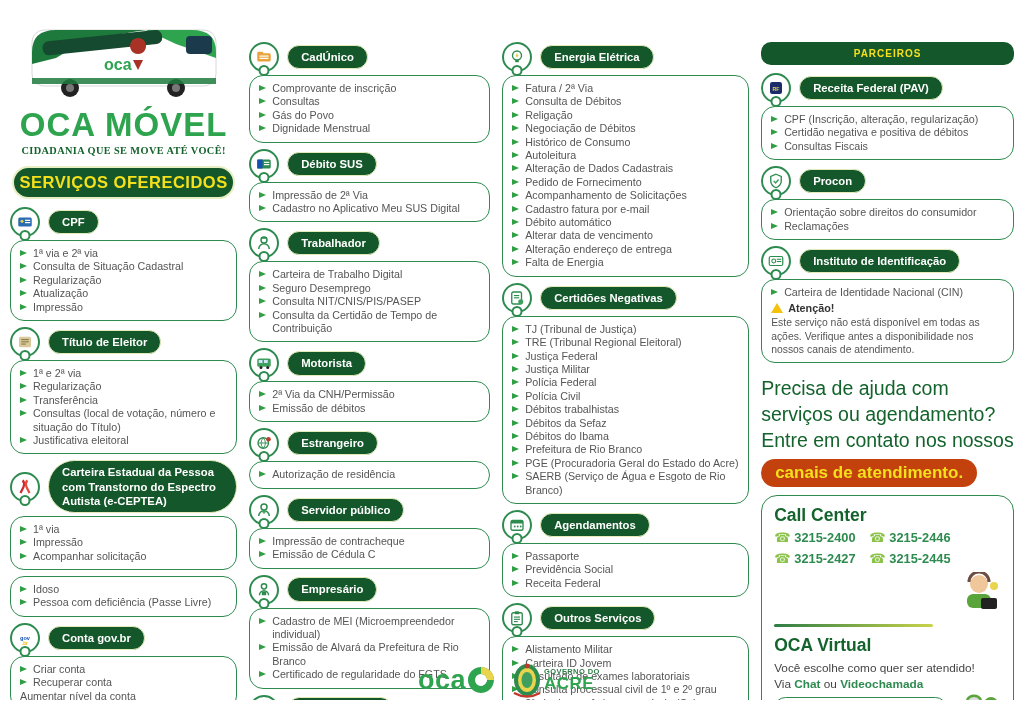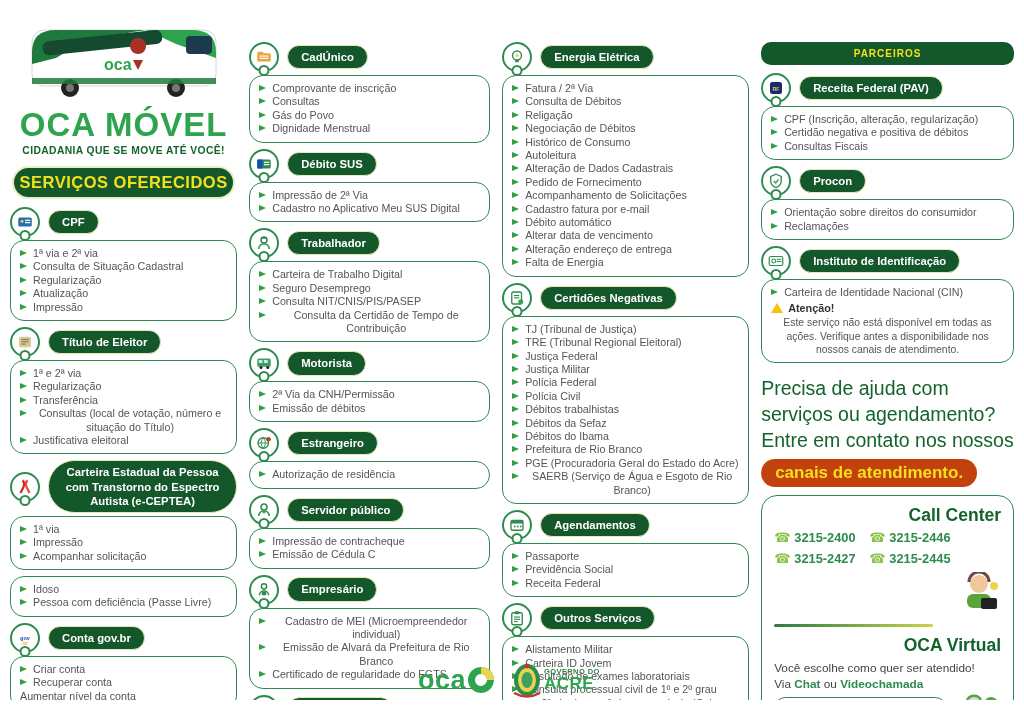--- a/index.html
+++ b/index.html
@@ -8,26 +8,26 @@
   .cols{position:absolute;top:10px;left:10px;width:1004px;display:flex;gap:12px;}
   .col{display:flex;flex-direction:column;}
   #col1{width:230px;}
   #col2{width:244px;padding-top:32px;}
   #col3{width:250px;padding-top:32px;}
   #col4{width:256px;padding-top:32px;}
 
   
   .bus-wrap{height:96px;display:flex;justify-content:center;align-items:center;}
   .brand-title{color:#2ea44f;font-size:33px;font-weight:bold;text-align:center;letter-spacing:1px;line-height:1;margin-top:2px;}
-  .brand-tag{color:#14632c;font-size:10.3px;font-weight:bold;text-align:center;letter-spacing:.4px;margin-top:4px;}
+  .brand-tag{color:#14632c;font-size:10.3px;font-weight:bold;text-align:center;letter-spacing:.4px;margin-top:4px;font-family:Liberation Serif, serif;}
   .services-pill{margin:10px 2px 8px 2px;background:#14572a;border:2px solid #e6eec2;border-radius:999px;
     color:#f4e01d;font-weight:bold;font-size:16.5px;text-align:center;padding:5px 0;letter-spacing:.5px;}
 
   
-  .section{margin-bottom:5px;text-align:center;}
+  .section{margin-bottom:5px;}
   .sec-head{display:flex;align-items:center;gap:8px;margin-bottom:3px;min-height:30px;}
   .sec-icon{position:relative;flex:0 0 30px;width:30px;height:30px;border:2px solid #2e8b4f;border-radius:50%;
     background:#fff;display:flex;align-items:center;justify-content:center;box-sizing:border-box;}
   .sec-icon:after{content:"";position:absolute;left:50%;bottom:-6px;transform:translateX(-50%);
     width:7px;height:7px;background:#fff;border:2px solid #2e8b4f;border-radius:50%;}
   .sec-icon svg{width:18px;height:18px;}
   .sec-pill{background:#14572a;border:1.5px solid #e3ecb9;border-radius:999px;color:#fff;
     font-size:11.3px;font-weight:bold;padding:4px 13px;line-height:1.25;}
   .sec-box{border:1.6px solid #2e8b4f;border-radius:14px;background:#fff;padding:6px 9px;margin-bottom:6px;}
   .sec-box ul{list-style:none;margin:0;padding:0;}
@@ -41,21 +41,21 @@
   .warn-row{display:flex;align-items:center;gap:5px;margin-top:3px;}
   .warn-title{font-size:10.8px;font-weight:bold;color:#333;}
   .warn-text{font-size:10.4px;color:#555;line-height:13.2px;margin-top:2px;}
   .warn-tri{width:0;height:0;border-left:6px solid transparent;border-right:6px solid transparent;
     border-bottom:10px solid #f4c20d;position:relative;}
   .help-text{color:#14632c;font-size:19.5px;line-height:26px;margin:6px 0 4px 0;}
   .help-pill{display:inline-block;background:#c2410c;border-radius:999px;color:#f4e01d;
     font-weight:bold;font-size:17px;padding:4px 14px;margin:2px 0 8px 0;}
 
   .contact-card{border:1.6px solid #2e8b4f;border-radius:16px;padding:9px 12px;}
-  .contact-h{color:#14632c;font-size:17.5px;font-weight:bold;margin:0 0 4px 0;text-align:right;}
+  .contact-h{color:#14632c;font-size:17.5px;font-weight:bold;margin:0 0 4px 0;}
   .phones{display:flex;flex-wrap:wrap;width:190px;float:left;}
   .phone{display:flex;align-items:center;gap:4px;width:95px;margin-bottom:6px;}
   .phone .glyph{color:#8bc34a;font-size:13px;}
   .phone .num{color:#2e8b4f;font-weight:bold;font-size:12.8px;}
   .divider{height:2.5px;border:none;background:linear-gradient(90deg,#2e7d46,#c9d34a);width:70%;margin:8px 0 8px 0;border-radius:2px;}
   .virtual-line{font-size:11.8px;color:#444;line-height:16px;}
   .virtual-line b{color:#2e8b4f;}
   .url-pill{display:inline-flex;align-items:center;gap:20px;border:1.6px solid #2e8b4f;border-radius:999px;
     padding:3px 12px;margin-top:5px;font-weight:bold;font-size:13px;color:#333;}
   .float-art{float:right;}

